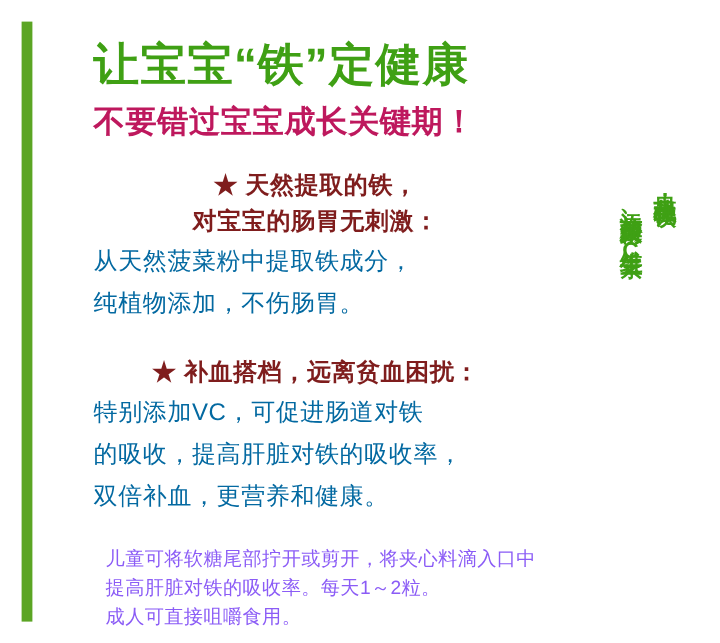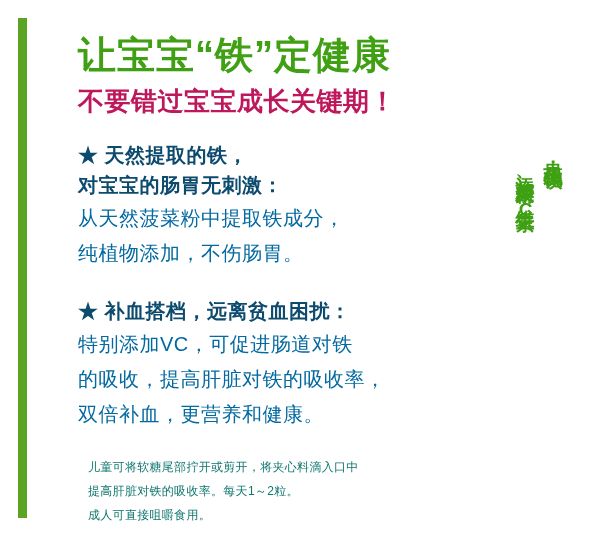--- a/index.html
+++ b/index.html
@@ -57,43 +57,44 @@
   .content {
     position: absolute;
     left: 78px;
     top: 140px;
     width: 370px;
   }
   .section {
     margin-bottom: 8px;
   }
   .sec-title {
-    color: #0c4a6e;
+    color: #7f1d1d;
     font-size: 20px;
     font-weight: bold;
     line-height: 30px;
     letter-spacing: 0.5px;
+    text-align: center;
   }
   .sec-body {
     color: #0369a1;
     font-size: 20px;
     line-height: 33px;
     letter-spacing: 0.5px;
     margin-top: 2px;
   }
   .section-2 {
     margin-top: 26px;
   }
   .footnote {
     position: absolute;
     left: 88px;
     top: 455px;
     width: 400px;
-    color: #0f766e;
-    font-size: 12px;
+    color: #8b5cf6;
+    font-size: 16px;
     line-height: 24px;
     letter-spacing: 0.3px;
   }
   
   .vertical-group {
     position: absolute;
     right: 36px;
     top: 148px;
     display: flex;
     flex-direction: row-reverse;

